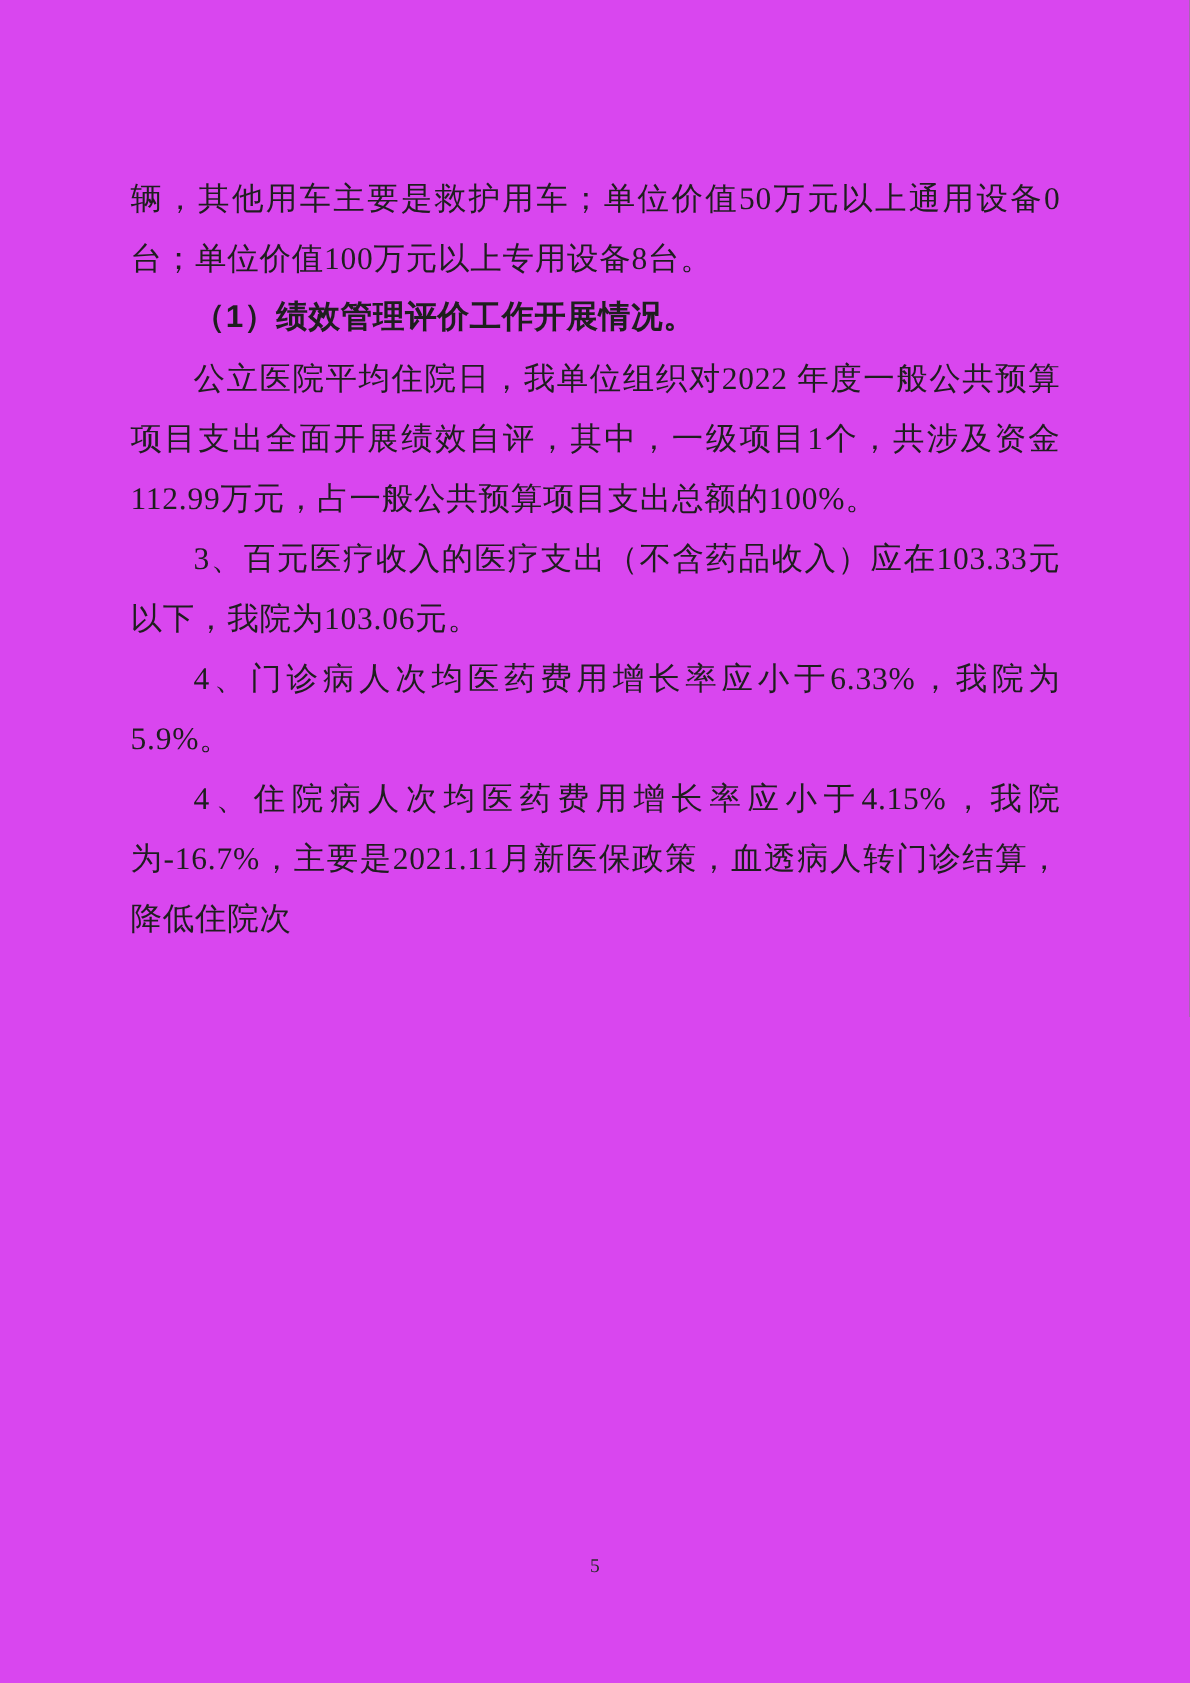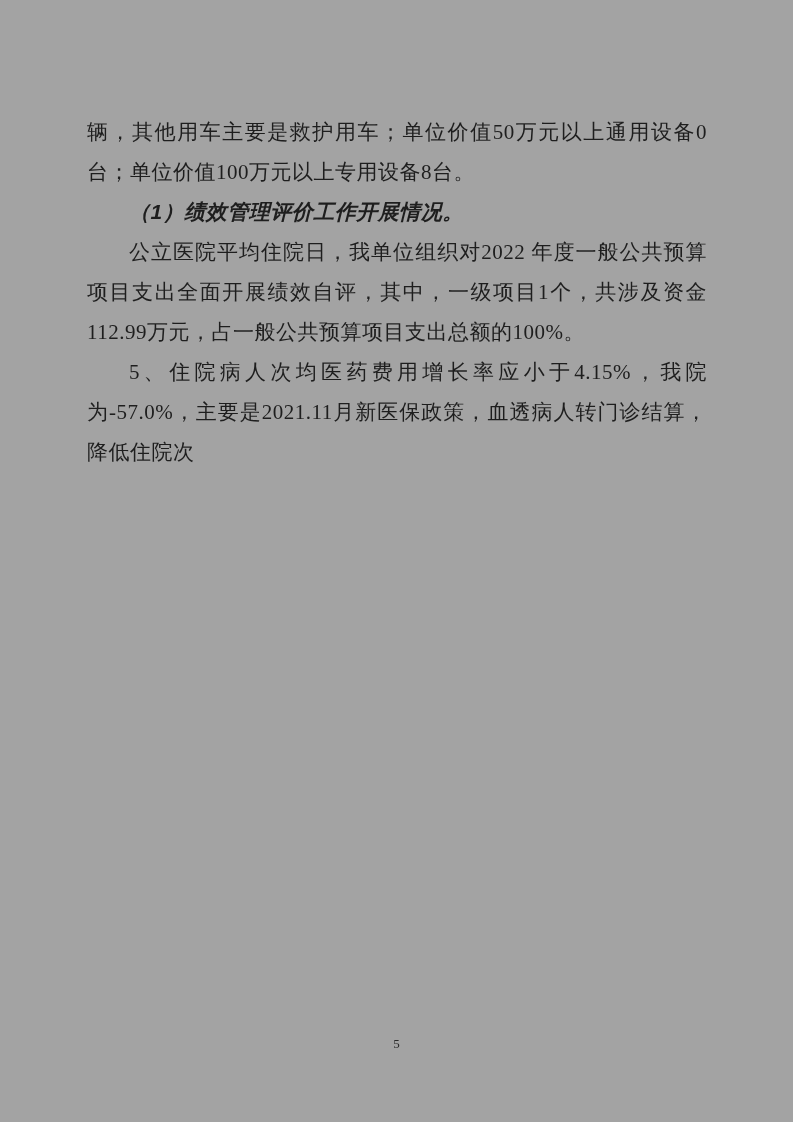--- a/index.html
+++ b/index.html
@@ -6,21 +6,21 @@
   html, body {
     margin: 0;
     padding: 0;
     background: #808080;
   }
   .page {
     position: relative;
     width: 793px;
     height: 1122px;
     margin: 0 auto;
-    background: #a3a3a3;
+    background: #d946ef;
     overflow: hidden;
     font-family: "Liberation Serif", "DejaVu Serif", serif;
     color: #1e1e1e;
   }
   .content {
     position: absolute;
     top: 112px;
     left: 87px;
     width: 620px;
   }
@@ -39,21 +39,20 @@
     font-family: "Liberation Sans", "DejaVu Sans", sans-serif;
     font-weight: bold;
     text-indent: 0;
     letter-spacing: 1px;
   }
   .heading-2 {
     font-family: "Liberation Sans", "DejaVu Sans", sans-serif;
     font-weight: bold;
     text-indent: 2em;
     letter-spacing: 1px;
-    font-style: italic;
   }
   .para-indent {
     text-indent: 2em;
   }
   .page-footer {
     position: absolute;
     top: 1034px;
     left: 0;
     width: 100%;
     text-align: center;
@@ -63,16 +62,18 @@
   }
 </style>
 </head>
 <body>
 
 <div class="page">
   <div class="content">
     <p class="para-continuation">辆，其他用车主要是救护用车；单位价值50万元以上通用设备0台；单位价值100万元以上专用设备8台。</p>
     <p class="heading-2">（1）绩效管理评价工作开展情况。</p>
     <p class="para-indent">公立医院平均住院日，我单位组织对2022 年度一般公共预算项目支出全面开展绩效自评，其中，一级项目1个，共涉及资金112.99万元，占一般公共预算项目支出总额的100%。</p>
-    <p class="para-indent">5、住院病人次均医药费用增长率应小于4.15%，我院为-57.0%，主要是2021.11月新医保政策，血透病人转门诊结算，降低住院次</p>
+    <p class="para-indent">3、百元医疗收入的医疗支出（不含药品收入）应在103.33元以下，我院为103.06元。</p>
+    <p class="para-indent">4、门诊病人次均医药费用增长率应小于6.33%，我院为5.9%。</p>
+    <p class="para-indent">4、住院病人次均医药费用增长率应小于4.15%，我院为-16.7%，主要是2021.11月新医保政策，血透病人转门诊结算，降低住院次</p>
   </div>
   <div class="page-footer">5</div>
 </div>
 
 </body></html>

